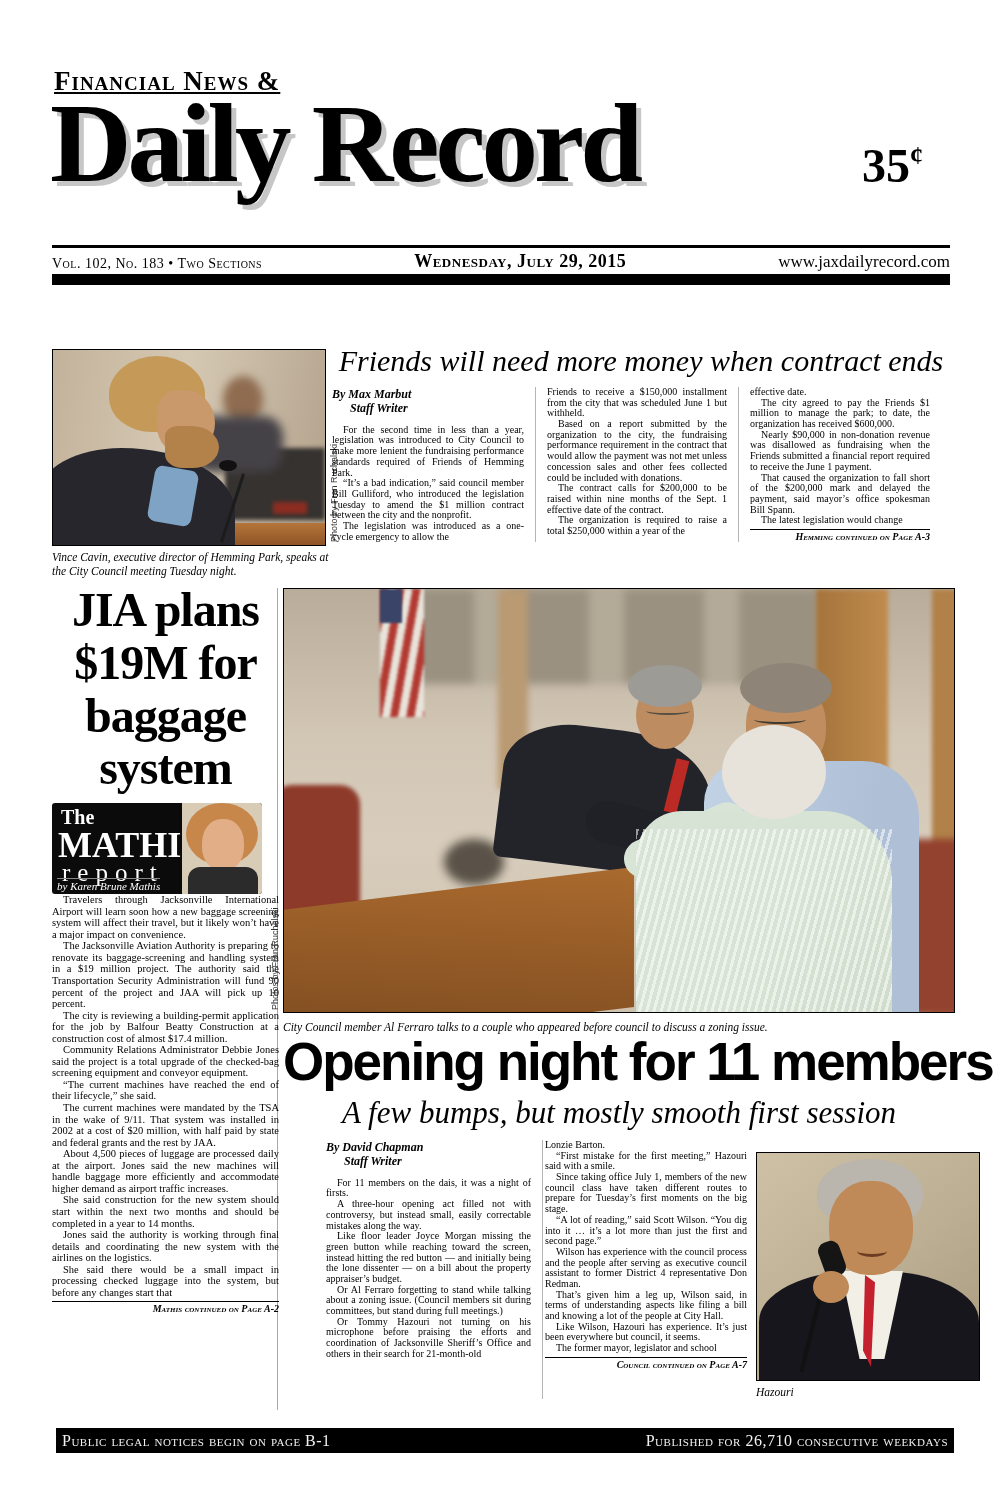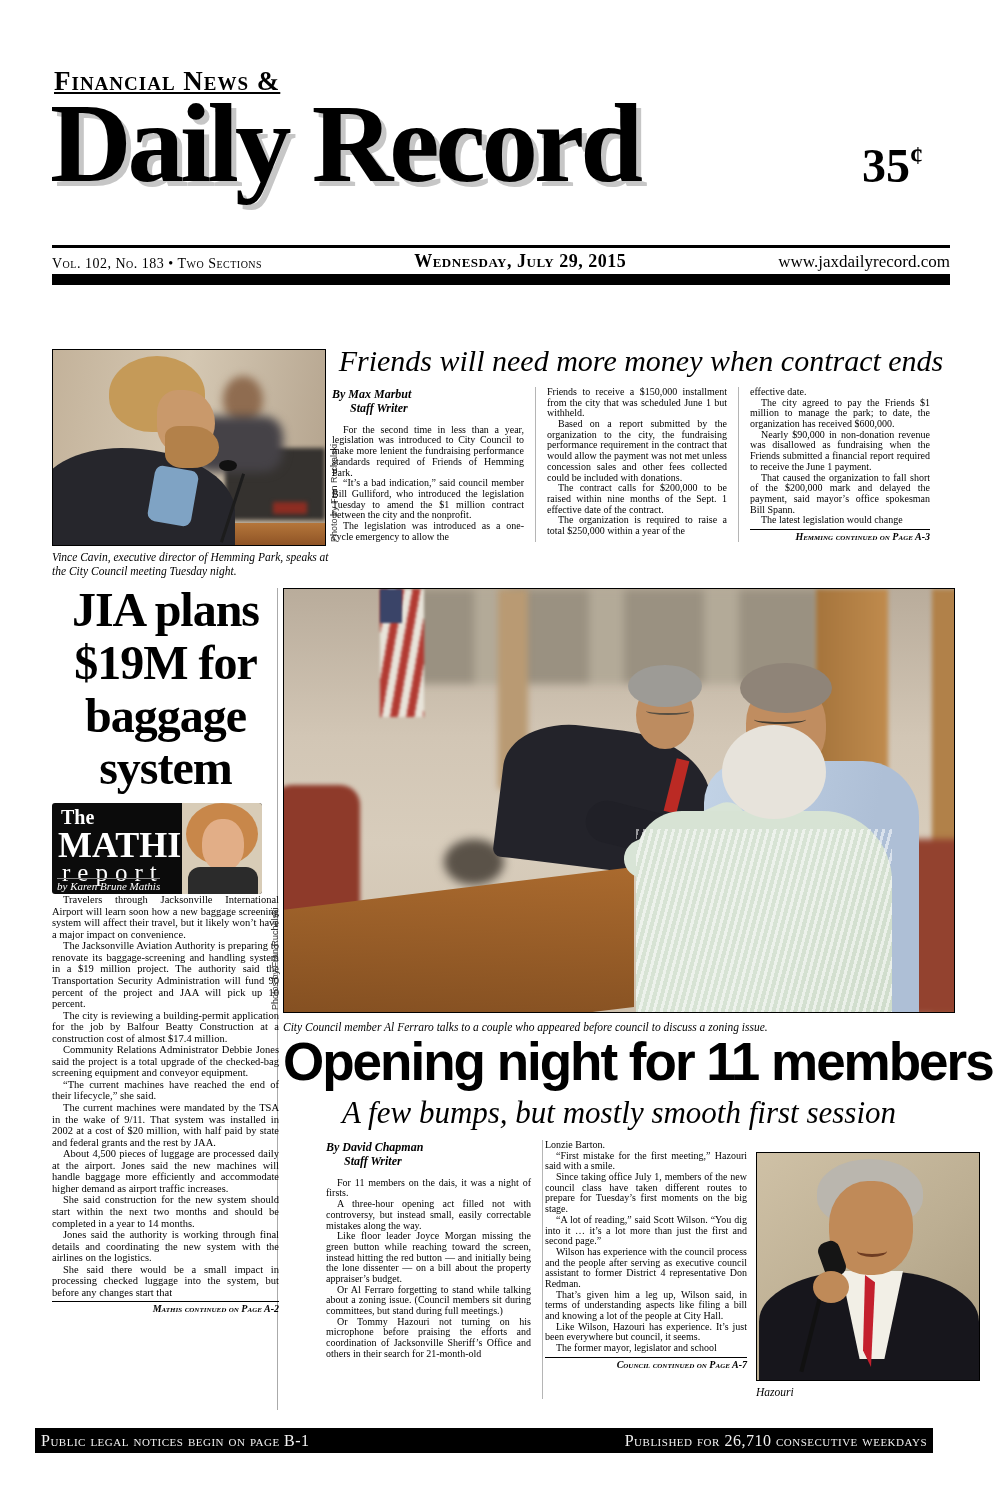--- a/index.html
+++ b/index.html
@@ -76,21 +76,21 @@
                letter-spacing:-2px; white-space:nowrap; line-height:1.05; }
   .subhead2 { position:absolute; left:283px; top:1095px; width:672px; text-align:center;
               font-style:italic; font-size:31px; white-space:nowrap; }
   .article2 { position:absolute; left:283px; top:1140px; width:672px; height:280px;margin-left:43px; }
   .article2 .col { width:205px; }
   .article2 .col + .col { border-left:1px solid #b5b5b5; padding-left:2px; margin-left:11px; }
   .portrait-block { width:226px; margin-left:9px; margin-top:12px; }
   .photo3 { width:224px; height:229px; }
 
   
-  .footer { position:absolute; left:35px; top:1428px; width:898px; height:25px; background:#000;
+  .footer { position:absolute; left:56px; top:1428px; width:898px; height:25px; background:#000;
             color:#f2f2f2; display:flex; justify-content:space-between; align-items:center;
             padding:0 6px; font-variant:small-caps; font-size:16px; letter-spacing:0.5px; }
 
   
   .photo1 { background:linear-gradient(100deg,#c3b29a 0%,#d5c8b3 45%,#c9bba6 65%,#b3a28c 100%); }
   .p1 > div { position:absolute; }
   .p1-screen { right:0; top:98px; width:100px; height:72px; background:#35322f; filter:blur(2px); }
   .p1-reddot { right:18px; top:152px; width:34px; height:12px; background:#8d2d22; filter:blur(2px); }
   .p1-head2 { right:62px; top:26px; width:40px; height:48px; border-radius:50%; background:#8f6c50; filter:blur(4px); }
   .p1-body2 { right:42px; top:66px; width:92px; height:56px; border-radius:20px; background:#454247; filter:blur(5px); }

